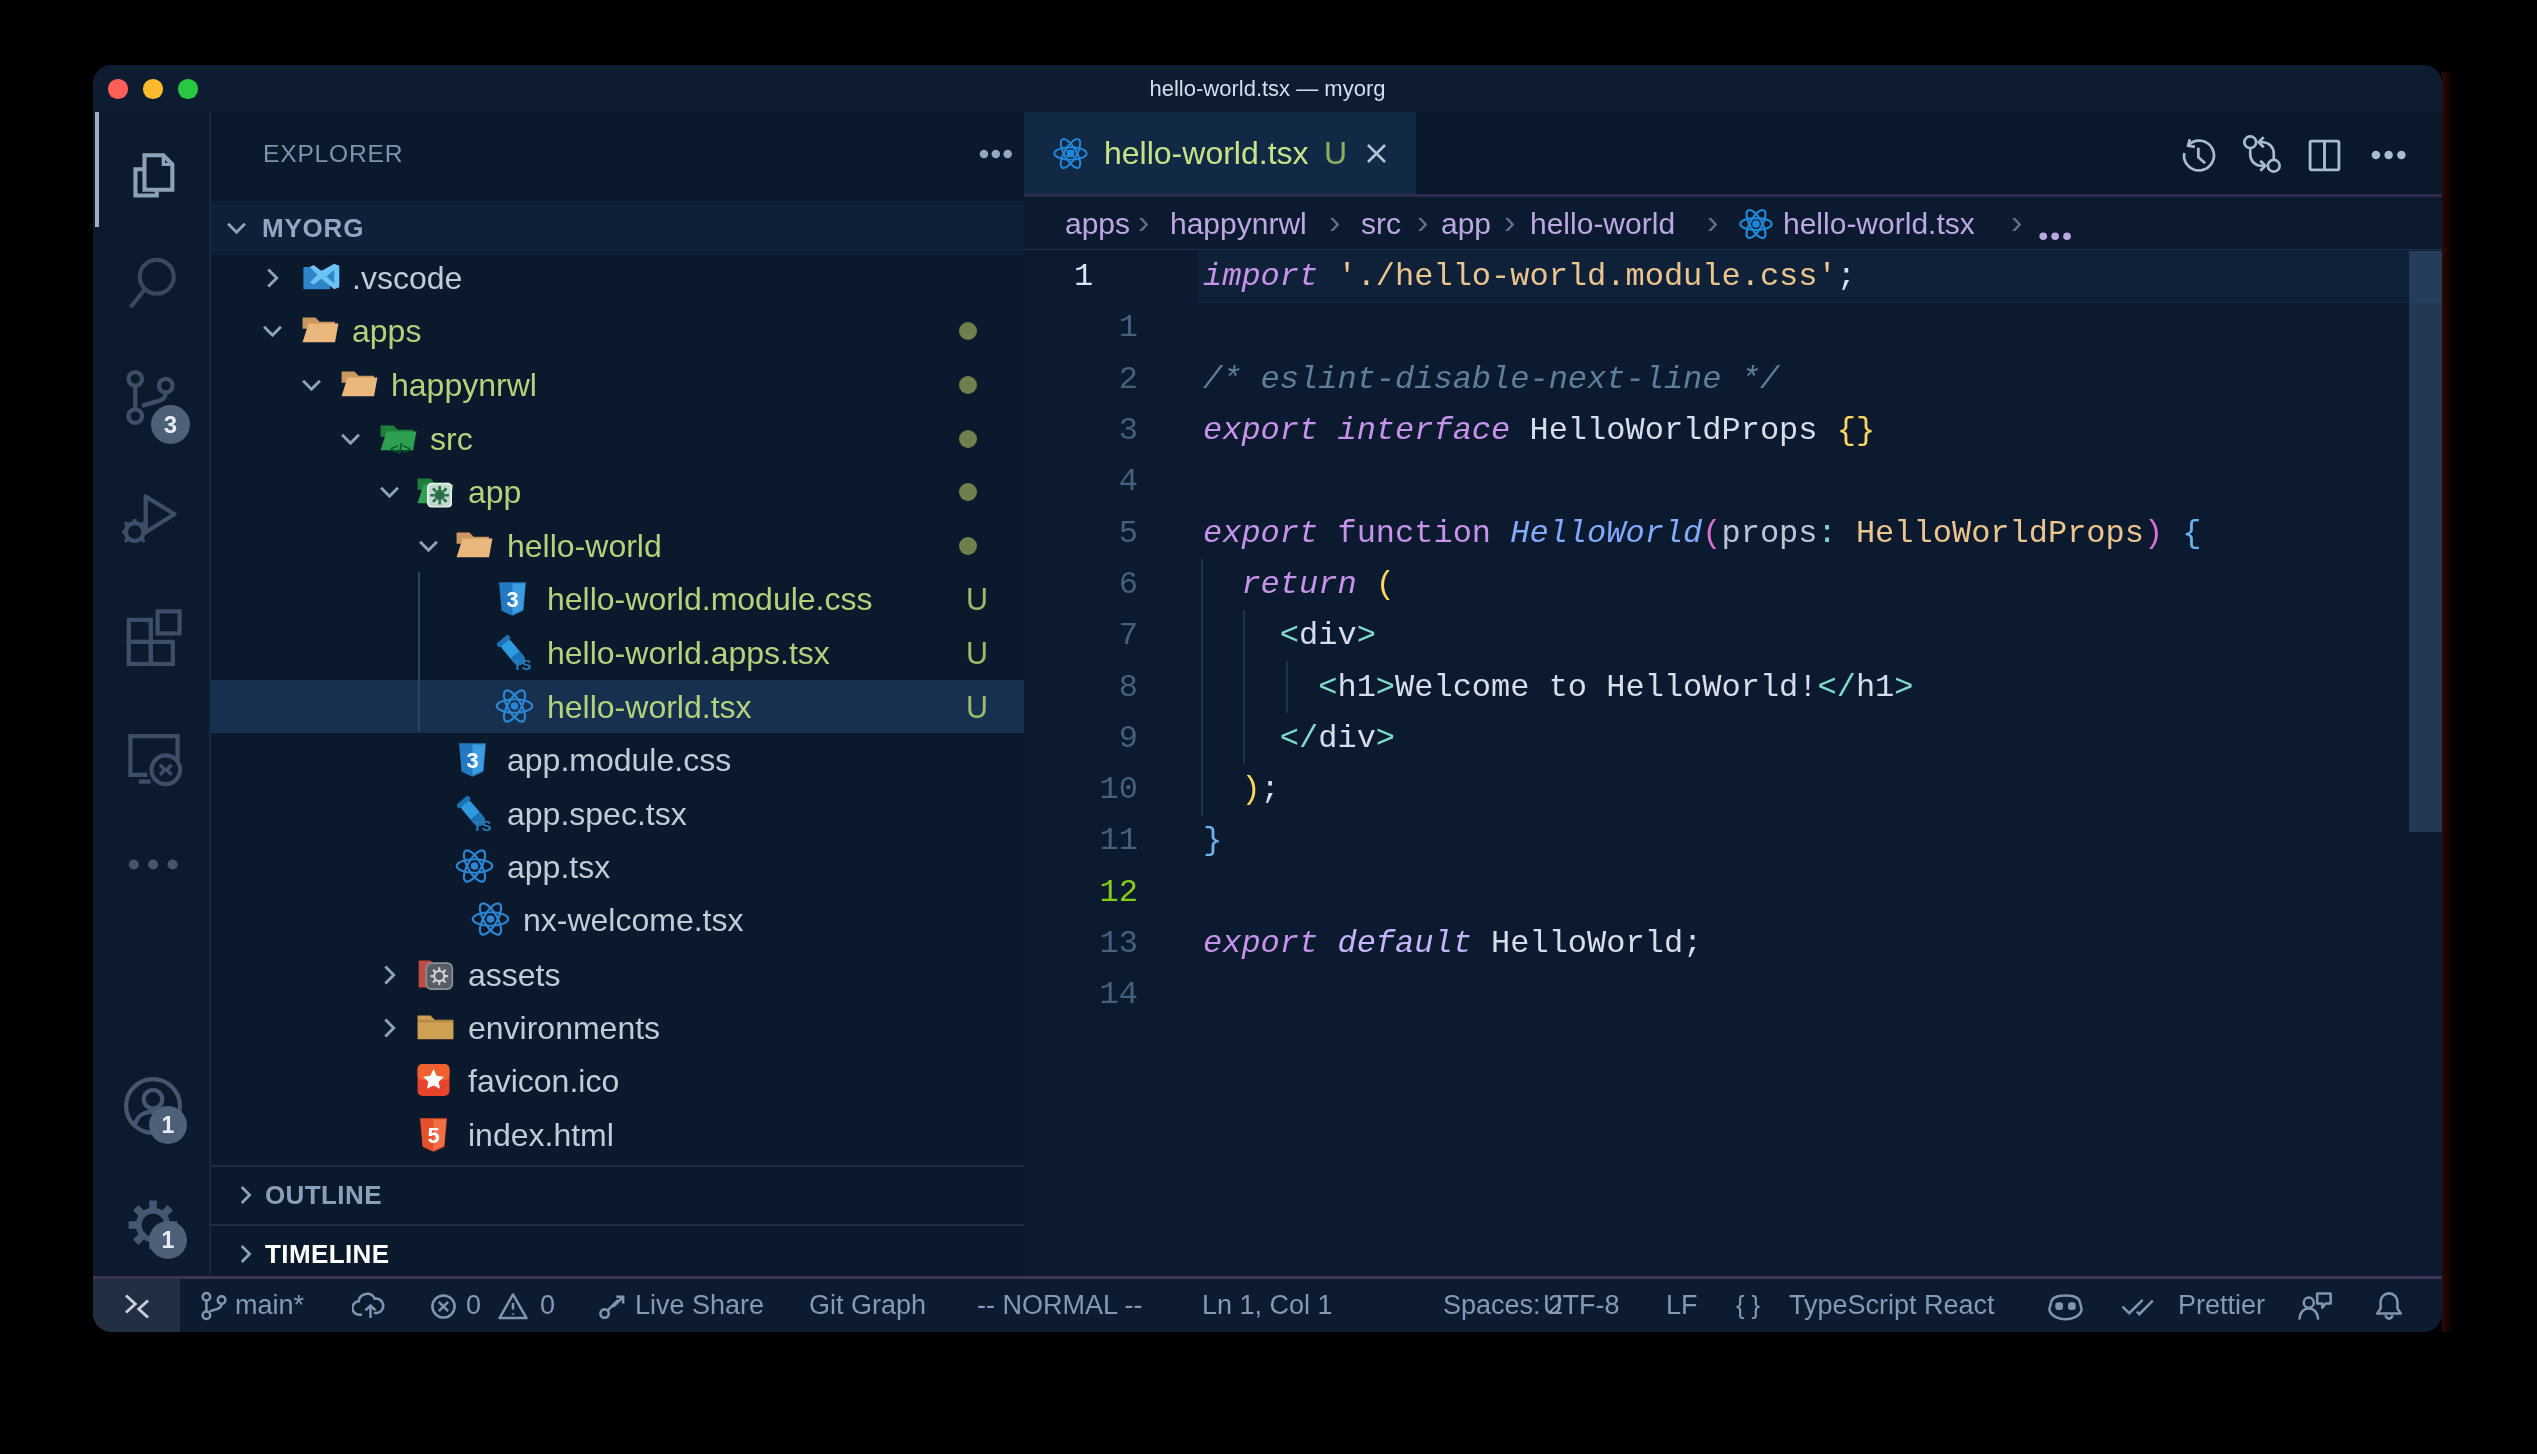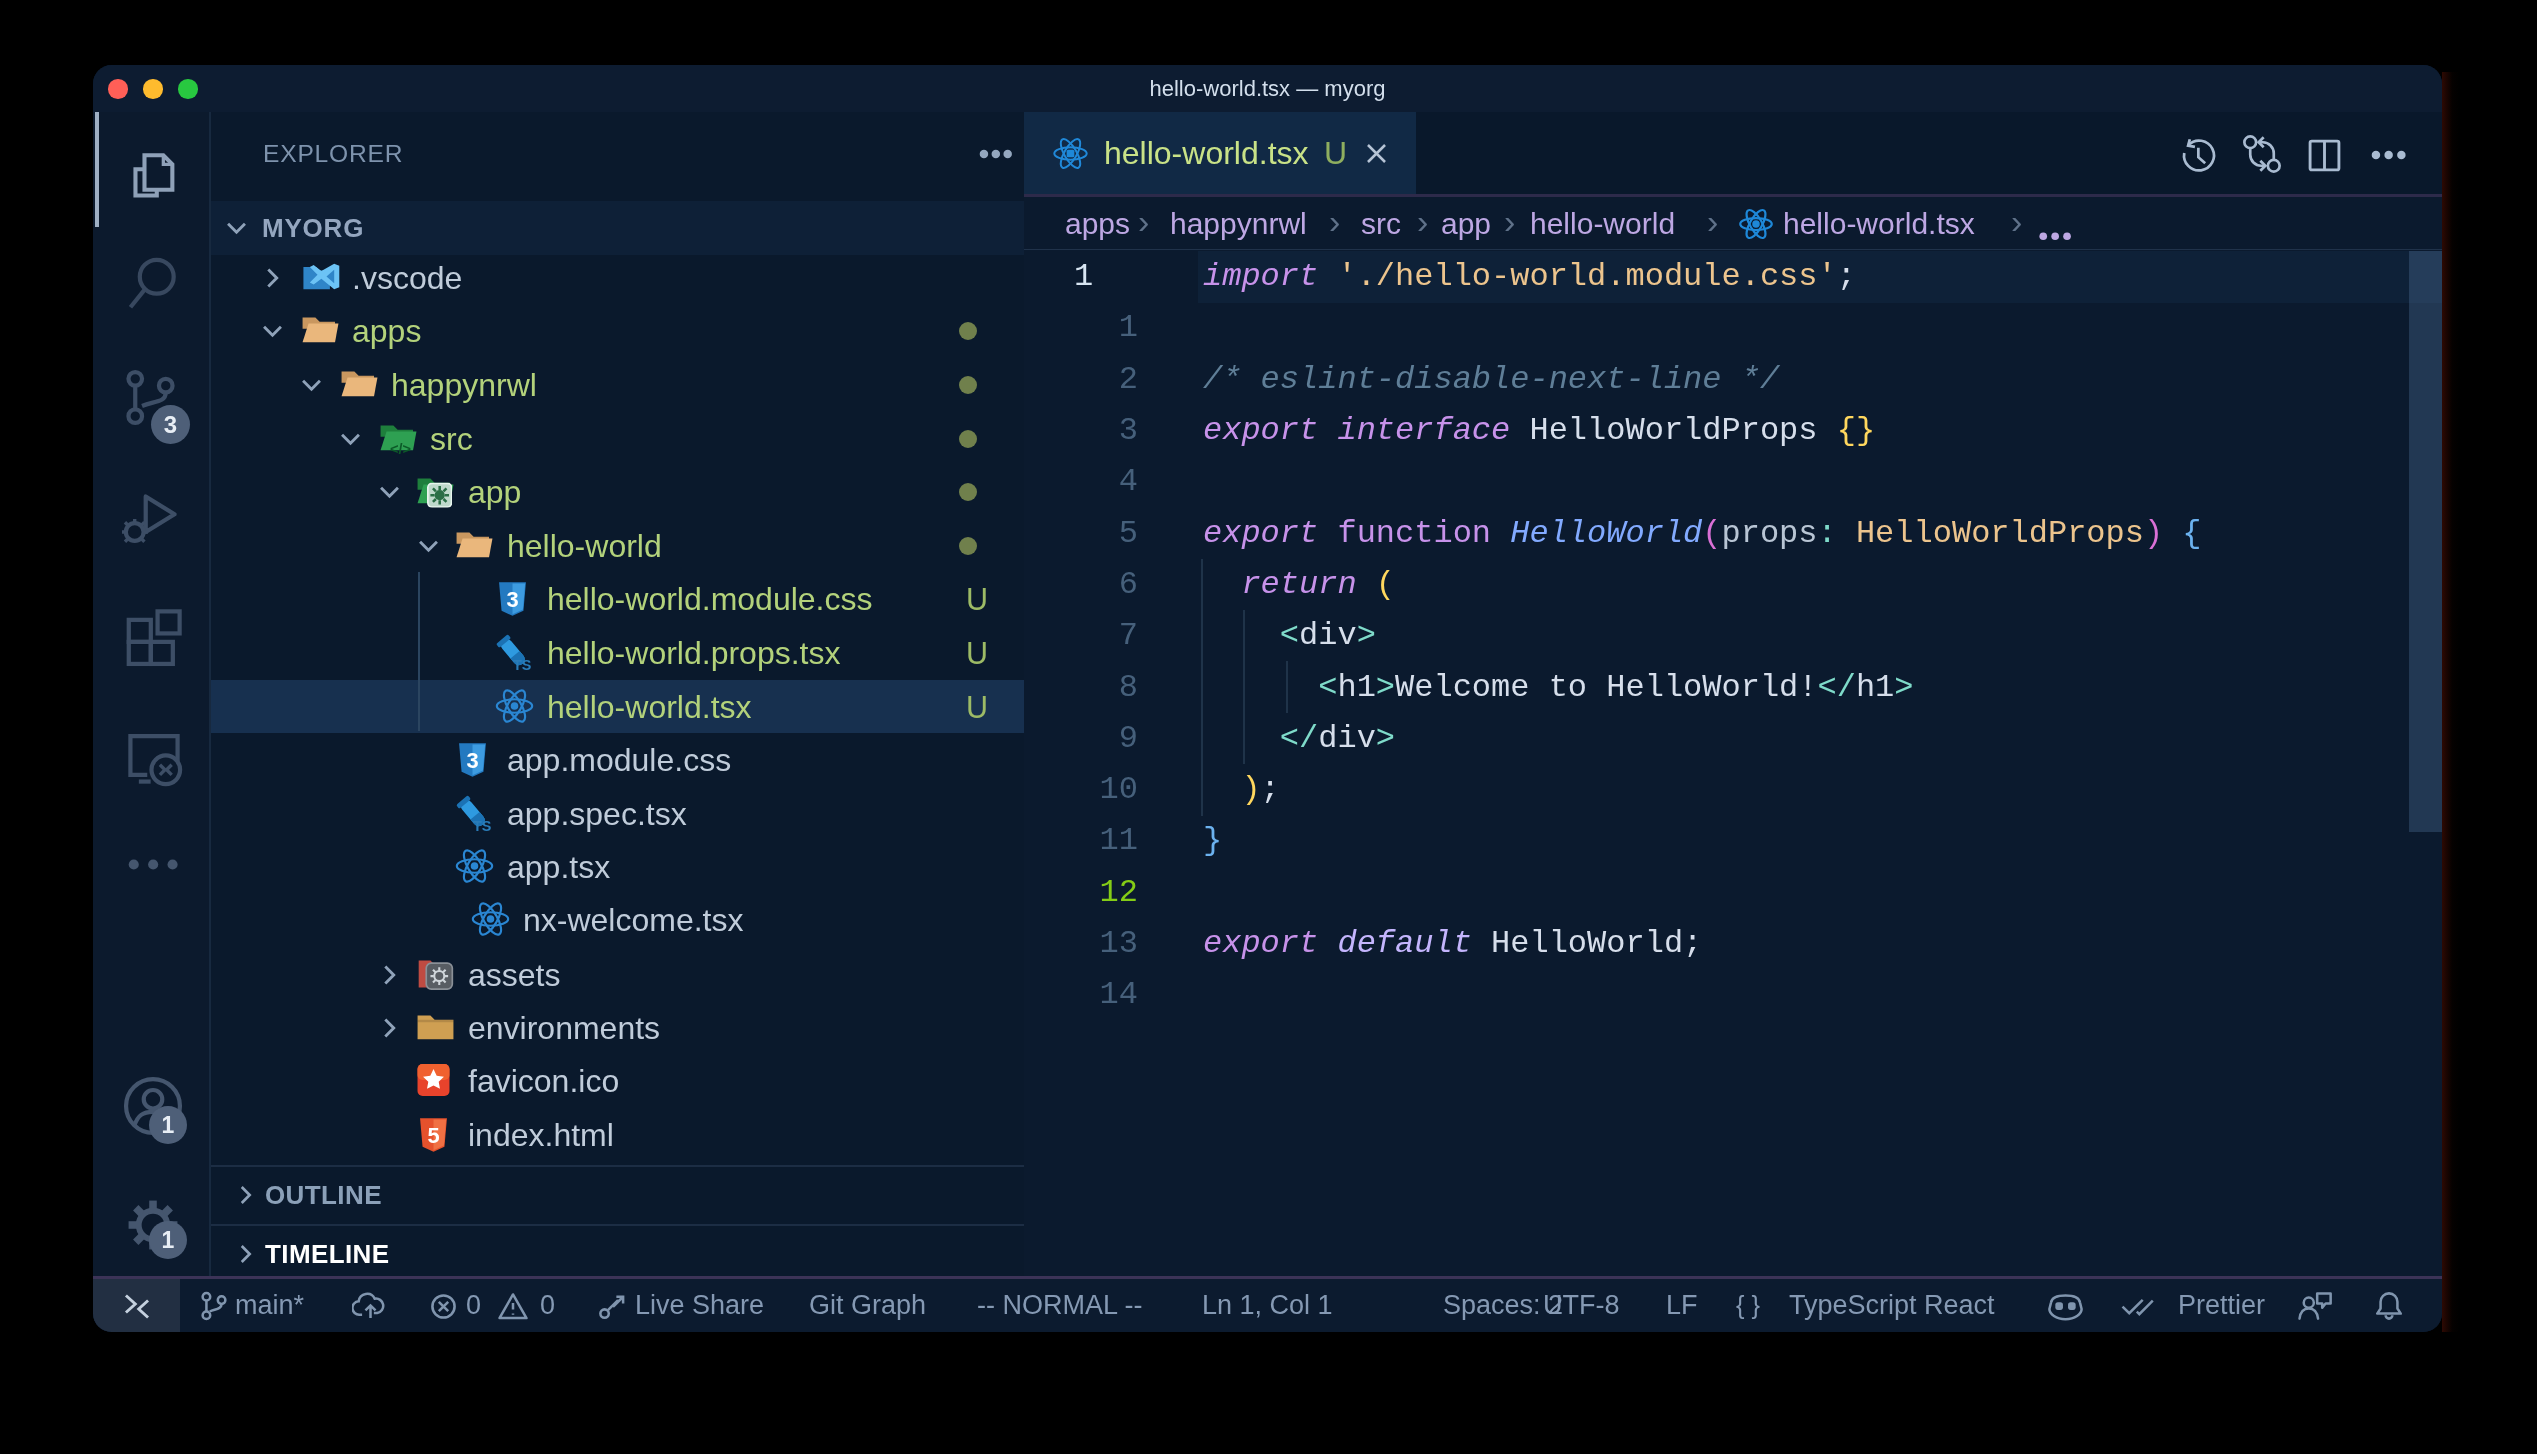--- a/index.html
+++ b/index.html
@@ -225,21 +225,21 @@
         </div>
 <div class="abs" style="left:0; top:514px; width:100%; height:53px;">
           <div class="ficon" style="left:283px; height:39px;"><svg width="41" height="39" viewBox="0 0 48 46">
               <g transform="rotate(-40 22 22)">
                 <rect x="15" y="4" width="14" height="36" rx="7" fill="#2e9ae0"></rect>
                 <rect x="13" y="2" width="18" height="6" rx="2" fill="#1b72b4"></rect>
                 <path d="M15 26 h14 v7 a7 7 0 0 1 -14 0 z" fill="#1b72b4"></path>
               </g>
               <text x="33" y="43" text-anchor="middle" font-family="Liberation Sans" font-size="17" font-weight="bold" fill="#2a7cb8">TS</text>
             </svg></div>
-          <div class="rowtext green" style="left:336px;">hello-world.props.tsx</div>
+          <div class="rowtext green" style="left:336px;">hello-world.apps.tsx</div>
           <div class="ubadge">U</div>
         </div>
 <div class="abs" style="left:0; top:568px; width:100%; height:53px; background:#17304f;">
           <div class="ficon" style="left:283px; height:39px;"><svg width="41" height="37" viewBox="0 0 48 44">
               <g fill="none" stroke="#2a86d2" stroke-width="2.6">
                 <ellipse cx="24" cy="22" rx="21" ry="8"></ellipse>
                 <ellipse cx="24" cy="22" rx="21" ry="8" transform="rotate(60 24 22)"></ellipse>
                 <ellipse cx="24" cy="22" rx="21" ry="8" transform="rotate(120 24 22)"></ellipse>
               </g>
               <circle cx="24" cy="22" r="4.5" fill="#2a86d2"></circle>

